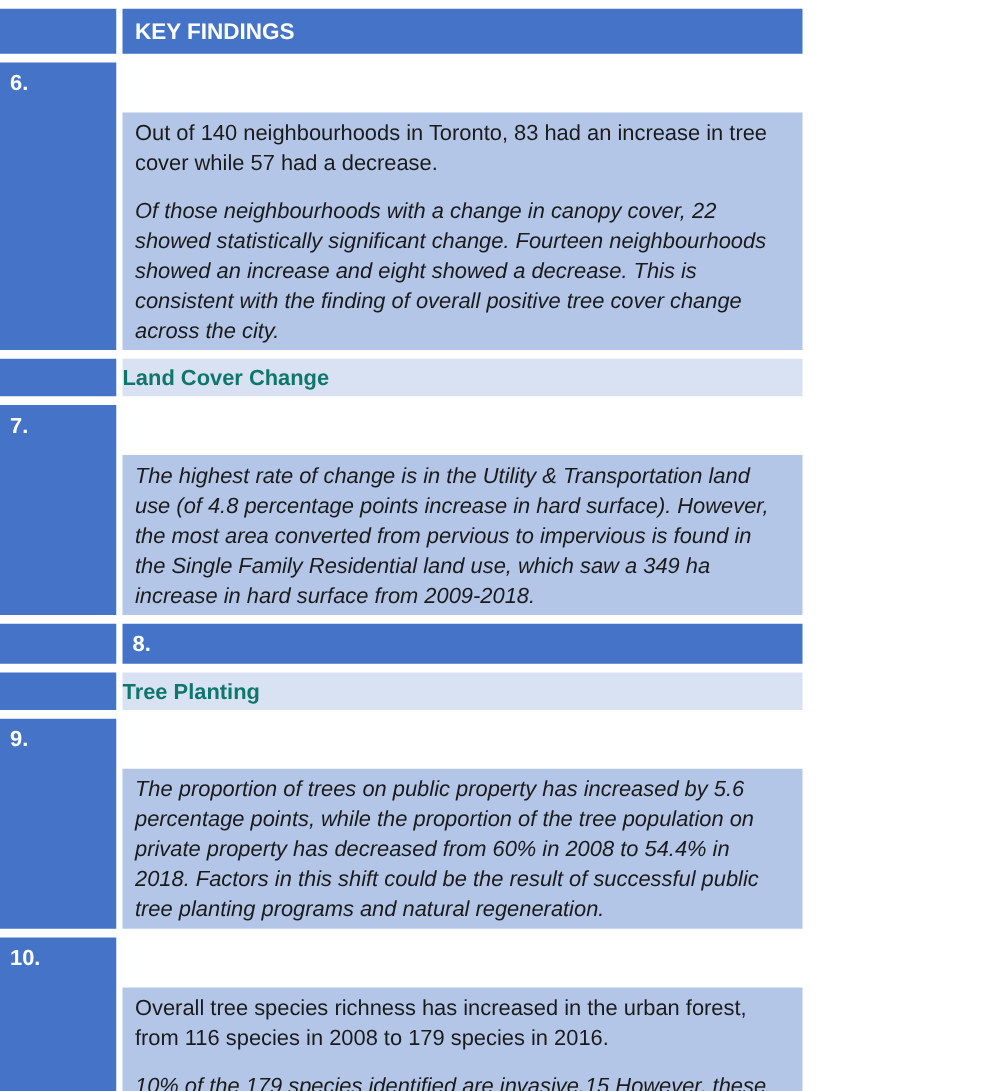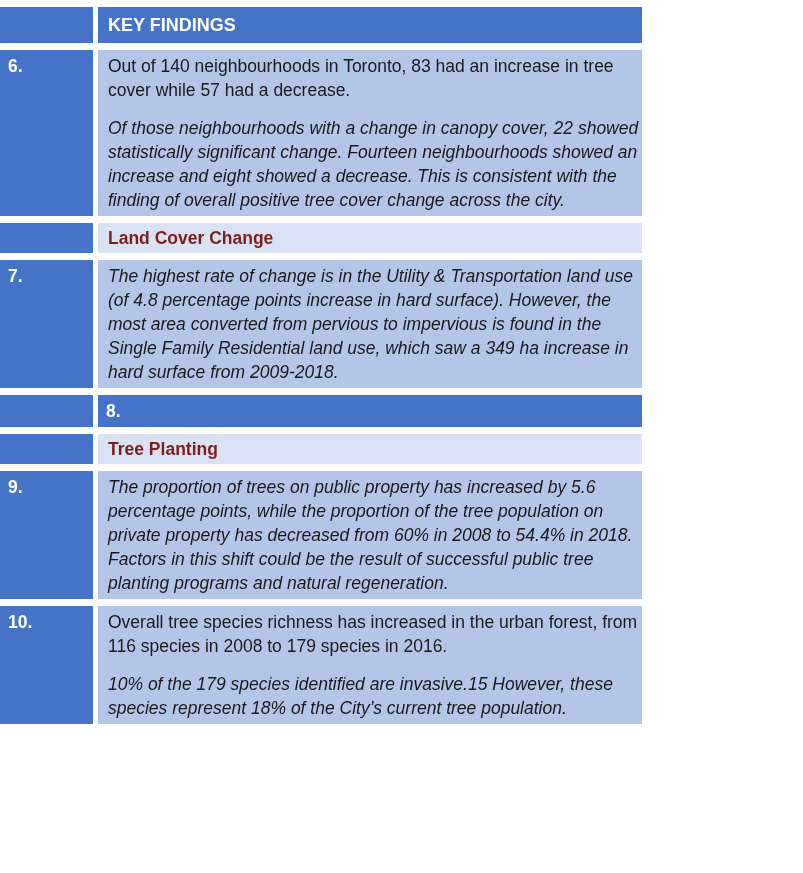--- a/index.html
+++ b/index.html
@@ -40,36 +40,37 @@
     color: #ffffff;
     font-weight: bold;
     font-size: 18px;
     line-height: 24px;
     padding: 6px 10px;
   }
   .body-cell {
     background: #B4C6E7;
     font-size: 17.5px;
     line-height: 24px;
-    padding: 4px 2px 4px 10px;
+    padding: 4px 26px 4px 10px;
+    margin-top: 40px;
   }
   .body-cell p {
     margin: 0 0 14px 0;
   }
   .body-cell p:last-child {
     margin-bottom: 0;
     font-style: italic;
   }
   .section-cell {
     background: #D9E2F3;
-    color: #7f1d1d;
+    color: #0f766e;
     font-weight: bold;
     font-size: 17.5px;
     line-height: 24px;
-    padding: 3px 10px;
+    padding: 3px 0;
   }
 </style>
 </head>
 <body>
 
 <div class="table-wrap">
   <div class="grid">
 
     <div class="cell num"></div>
     <div class="cell header-cell">KEY FINDINGS</div>

